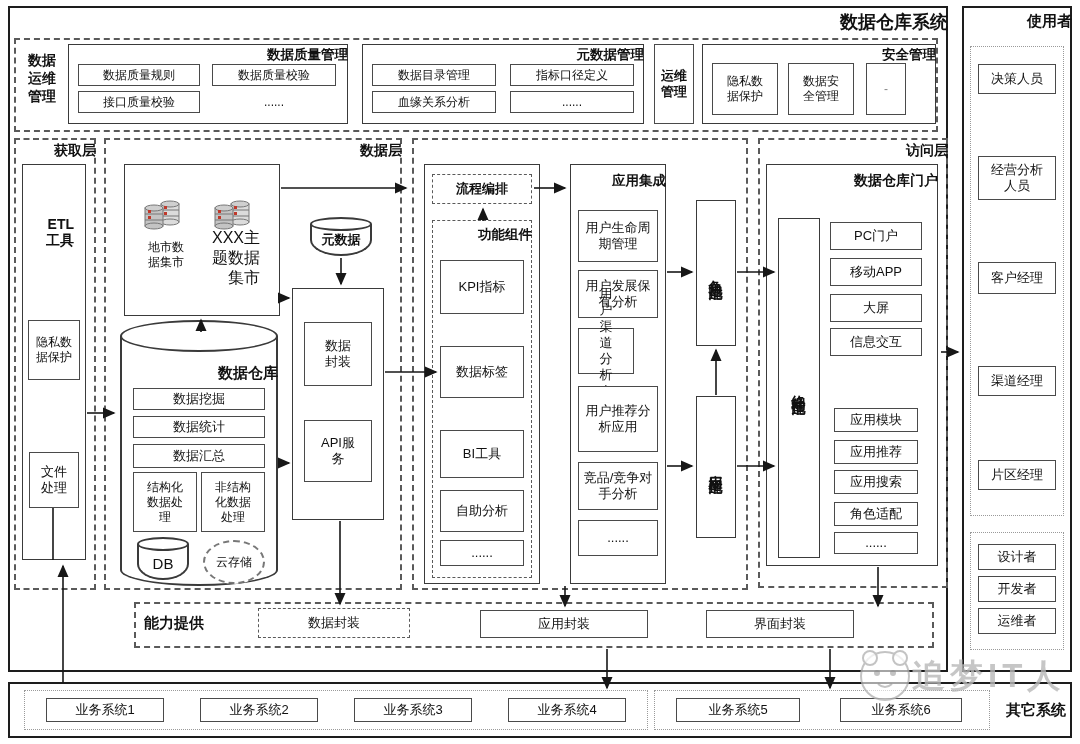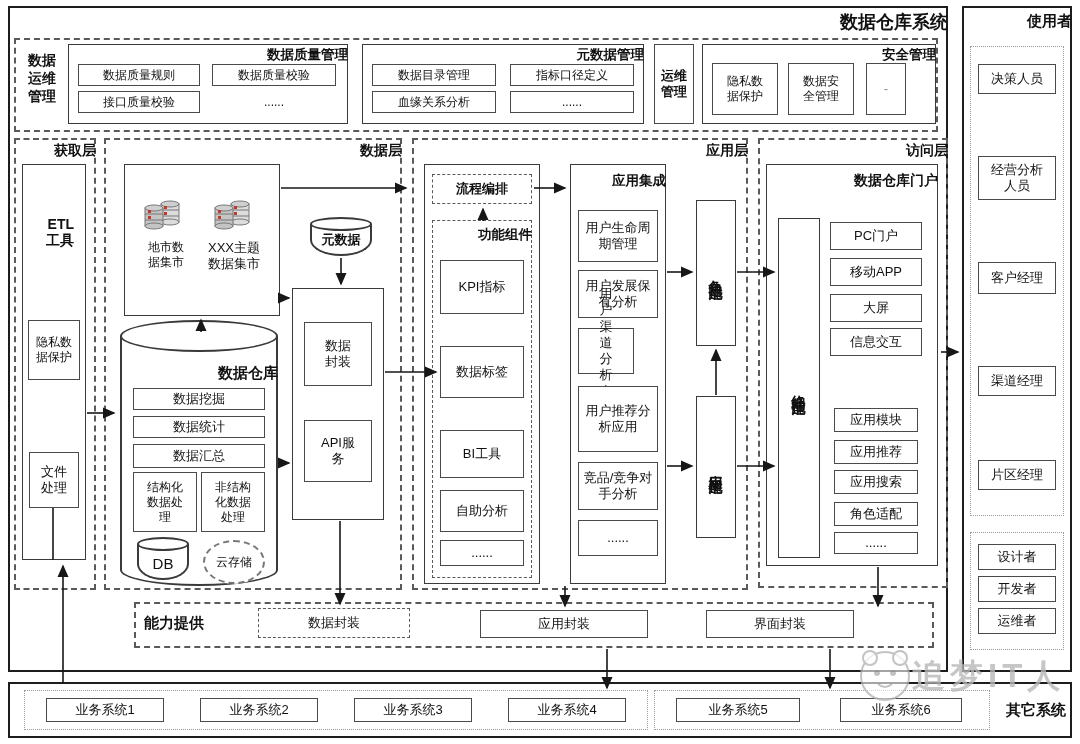--- a/index.html
+++ b/index.html
@@ -108,21 +108,21 @@
         <ellipse cx="12" cy="28" rx="9" ry="3" fill="#c4c4c4"></ellipse>
     </g>
     <g fill="#c0392b">
         <rect x="6" y="12" width="3" height="3"></rect>
         <rect x="6" y="18" width="3" height="3"></rect>
         <rect x="22" y="8" width="3" height="3"></rect>
         <rect x="22" y="14" width="3" height="3"></rect>
       </g>
   </svg>
   <div class="abs tc wrap" style="left:140px;top:240px;width:44px;font-size:12px;line-height:1.25">地市数据集市</div>
-  <div class="abs tc wrap" style="left:202px;top:240px;width:58px;font-size:13px;line-height:1.25">XXX主题数据集市</div>
+  <div class="abs tc wrap" style="left:202px;top:228px;width:58px;font-size:16px;line-height:1.25">XXX主题数据集市</div>
 
   <div class="abs cylbody" style="left:120px;top:336px;width:158px;height:250px">
     <div class="cyltop" style="top:-16px;height:32px"></div>
   </div>
   <div class="abs ttl f15" style="left:120px;top:364px;width:158px">数据仓库</div>
   <div class="abs item f13" style="left:133px;top:388px;width:132px;height:22px">数据挖掘</div>
   <div class="abs item f13" style="left:133px;top:416px;width:132px;height:22px">数据统计</div>
   <div class="abs item f13" style="left:133px;top:444px;width:132px;height:24px">数据汇总</div>
   <div class="abs item" style="left:133px;top:472px;width:64px;height:60px;padding:0 10px">结构化数据处理</div>
   <div class="abs item" style="left:201px;top:472px;width:64px;height:60px;padding:0 10px">非结构化数据处理</div>
@@ -135,21 +135,20 @@
   <div class="abs cylbody" style="left:310px;top:224px;width:62px;height:32px">
     <div class="cyltop" style="top:-7px;height:14px"></div>
   </div>
   <div class="abs ctr bold f13" style="left:310px;top:226px;width:62px;height:28px">元数据</div>
 
   <div class="abs b1" style="left:292px;top:288px;width:92px;height:232px"></div>
   <div class="abs item f13" style="left:304px;top:322px;width:68px;height:64px;padding:0 16px">数据封装</div>
   <div class="abs item f13" style="left:304px;top:420px;width:68px;height:62px;padding:12px 16px">API服务</div>
 
   <div class="abs bd" style="left:412px;top:138px;width:336px;height:452px"></div>
-  <div class="abs ttl f14" style="left:412px;top:142px;width:336px">应用层</div>
 
   <div class="abs b1" style="left:424px;top:164px;width:116px;height:420px"></div>
   <div class="abs item bold f13" style="left:432px;top:174px;width:100px;height:30px;border:1.5px dashed #5a5a5a">流程编排</div>
   <div class="abs bd1" style="left:432px;top:220px;width:100px;height:358px;background:#fff"></div>
   <div class="abs ttl" style="left:432px;top:226px;width:100px;font-size:13.5px">功能组件</div>
   <div class="abs item f13" style="left:440px;top:260px;width:84px;height:54px">KPI指标</div>
   <div class="abs item f13" style="left:440px;top:346px;width:84px;height:52px">数据标签</div>
   <div class="abs item f13" style="left:440px;top:430px;width:84px;height:48px">BI工具</div>
   <div class="abs item f13" style="left:440px;top:490px;width:84px;height:42px">自助分析</div>
   <div class="abs item f13" style="left:440px;top:540px;width:84px;height:26px">......</div>

